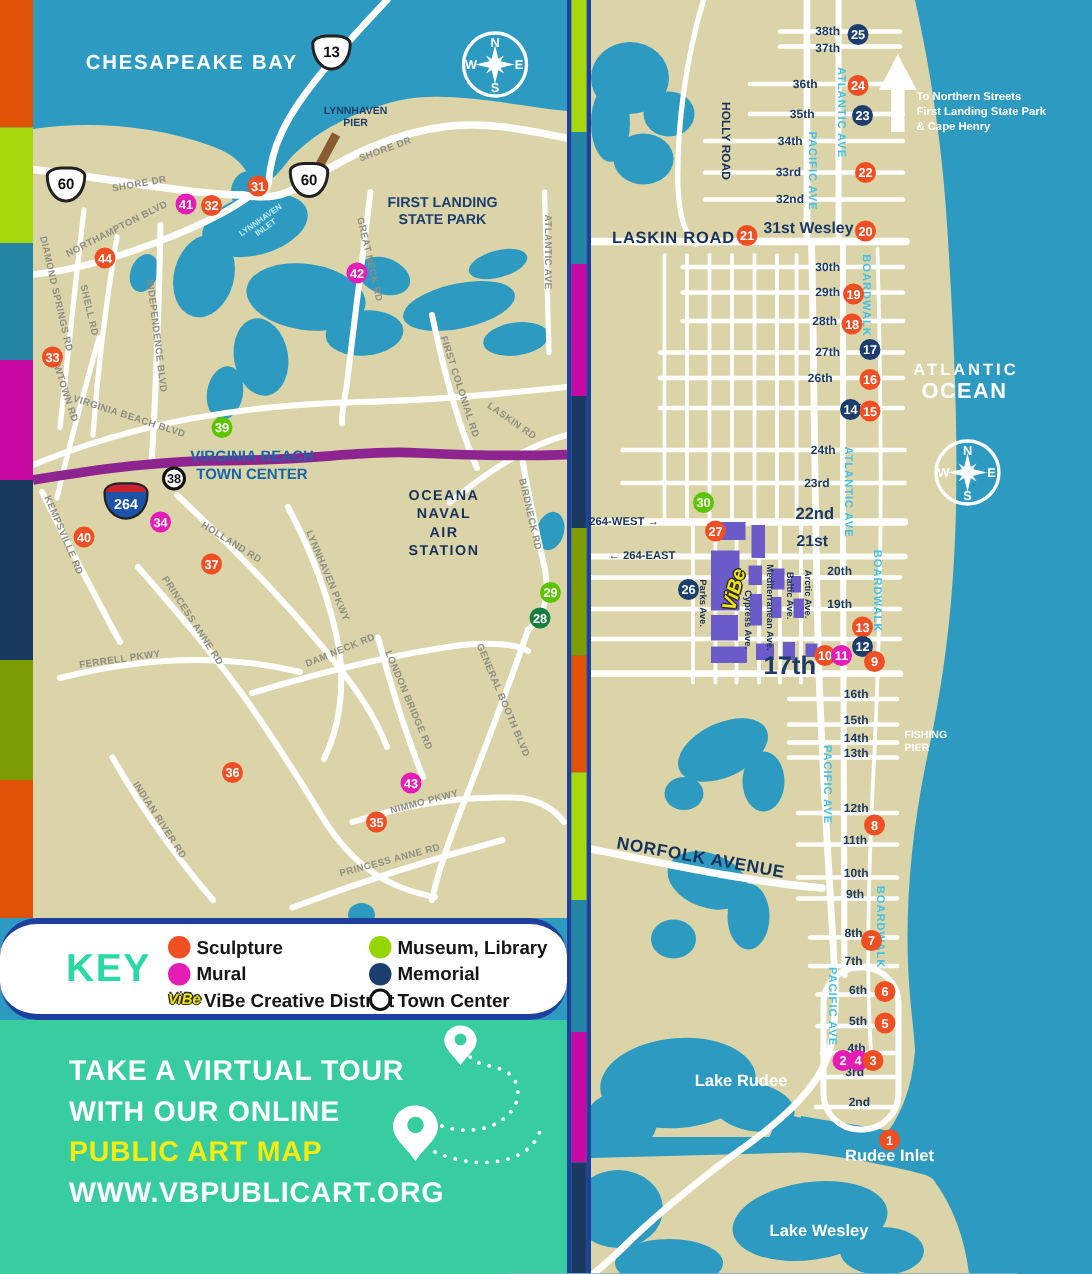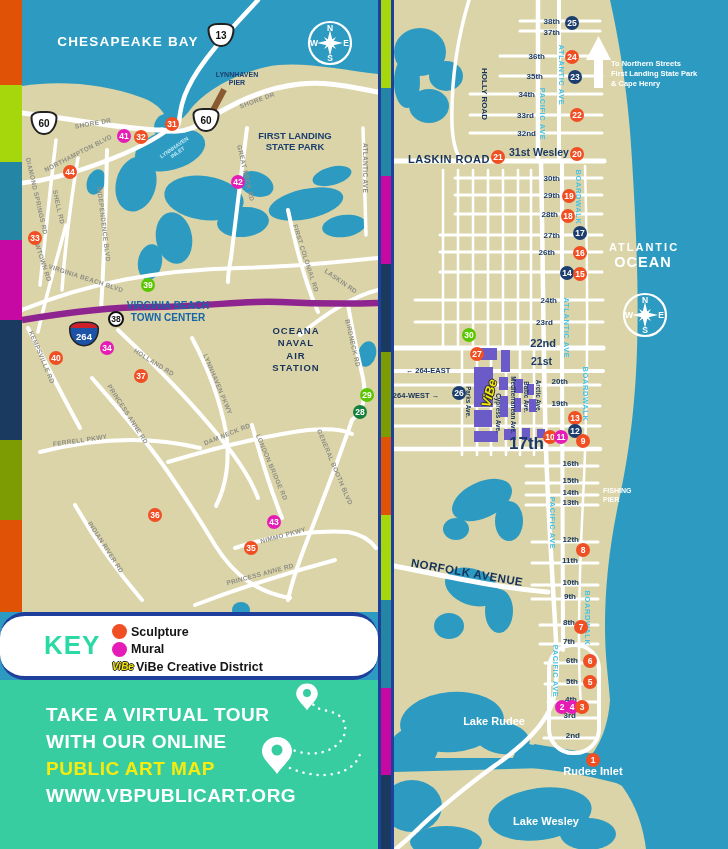--- a/index.html
+++ b/index.html
@@ -401,21 +401,21 @@
 First Landing State Park
 &amp; Cape Henry</span>
       <span class="map-label" style="left: 449px; top: 159px; font-size: 11px; color: rgb(22, 50, 90); letter-spacing: 0.5px; transform: translate(-50%, -50%) rotate(0deg);">LASKIN ROAD</span>
       <span class="map-label" style="left: 484px; top: 94px; font-size: 8px; color: rgb(22, 50, 90); transform: translate(-50%, -50%) rotate(90deg);">HOLLY ROAD</span>
       <span class="map-label" style="left: 467px; top: 573px; font-size: 11.5px; color: rgb(22, 50, 90); letter-spacing: 0.5px; transform: translate(-50%, -50%) rotate(10deg);">NORFOLK AVENUE</span>
       <span class="map-label" style="left: 603px; top: 495px; font-size: 7px; color: rgb(255, 255, 255); line-height: 1.3; text-align: left; transform: translate(0%, -50%) rotate(0deg);">FISHING
 PIER</span>
       <span class="map-label" style="left: 494px; top: 721px; font-size: 11px; color: rgb(255, 255, 255); transform: translate(-50%, -50%) rotate(0deg);">Lake Rudee</span>
       <span class="map-label" style="left: 546px; top: 821px; font-size: 11px; color: rgb(255, 255, 255); transform: translate(-50%, -50%) rotate(0deg);">Lake Wesley</span>
       <span class="map-label" style="left: 593px; top: 771px; font-size: 11px; color: rgb(255, 255, 255); transform: translate(-50%, -50%) rotate(0deg);">Rudee Inlet</span>
-      <span class="map-label" style="left: 416px; top: 348px; font-size: 7.5px; color: rgb(22, 50, 90); transform: translate(-50%, -50%) rotate(0deg); margin-top: 48px;">264-WEST  →</span>
+      <span class="map-label" style="left: 416px; top: 348px; font-size: 7.5px; color: rgb(22, 50, 90); transform: translate(-50%, -50%) rotate(0deg);">264-WEST  →</span>
       <span class="map-label" style="left: 428px; top: 371px; font-size: 7.5px; color: rgb(22, 50, 90); transform: translate(-50%, -50%) rotate(0deg);">←  264-EAST</span>
       <div class="marker" style="background: rgb(28, 62, 110); left: 572px; top: 23px;">25</div>
       <div class="marker" style="background: rgb(240, 78, 35); left: 572px; top: 57px;">24</div>
       <div class="marker" style="background: rgb(28, 62, 110); left: 575px; top: 77px;">23</div>
       <div class="marker" style="background: rgb(240, 78, 35); left: 577px; top: 115px;">22</div>
       <div class="marker" style="background: rgb(240, 78, 35); left: 498px; top: 157px;">21</div>
       <div class="marker" style="background: rgb(240, 78, 35); left: 577px; top: 154px;">20</div>
       <div class="marker" style="background: rgb(240, 78, 35); left: 569px; top: 196px;">19</div>
       <div class="marker" style="background: rgb(240, 78, 35); left: 568px; top: 216px;">18</div>
       <div class="marker" style="background: rgb(28, 62, 110); left: 580px; top: 233px;">17</div>
@@ -453,20 +453,34 @@
         </div>
         <div class="key-item">
           <span class="key-dot" style="background: rgb(229, 28, 181);"></span>
           <span class="key-label">Mural</span>
         </div>
         <div class="key-item">
           <span class="vibe-logo" id="key-vibe-swatch">ViBe</span>
           <span class="key-label">ViBe Creative District</span>
         </div>
       </div>
+    <div id="key-col2" class="key-col">
+        <div class="key-item">
+          <span class="key-dot" style="background: rgb(150, 214, 0);"></span>
+          <span class="key-label">Museum, Library</span>
+        </div>
+        <div class="key-item">
+          <span class="key-dot" style="background: rgb(28, 62, 110);"></span>
+          <span class="key-label">Memorial</span>
+        </div>
+        <div class="key-item">
+          <span class="key-ring"></span>
+          <span class="key-label">Town Center</span>
+        </div>
+      </div>
   </div>
 
   <div id="promo-panel">
     <svg id="promo-deco" width="378" height="169" viewBox="0 0 378 169">
       <path d="M288,68 C322,84 352,62 344,42 C338,27 316,34 312,22" stroke="#fff" fill="none" stroke-width="2.5" stroke-dasharray="0.1 7" stroke-linecap="round"></path>
       <path d="M290,88 C322,102 354,94 360,74" stroke="#fff" fill="none" stroke-width="2.5" stroke-dasharray="0.1 7" stroke-linecap="round"></path>
       <g transform="translate(277,77)">
         <path d="M0,-20 C-9,-20 -15,-13 -15,-6 C-15,2 -7,7 0,17 C7,7 15,2 15,-6 C15,-13 9,-20 0,-20 Z" fill="#fff"></path>
         <circle cx="0" cy="-7" r="5.5" fill="#38CDA0"></circle>
       </g>

